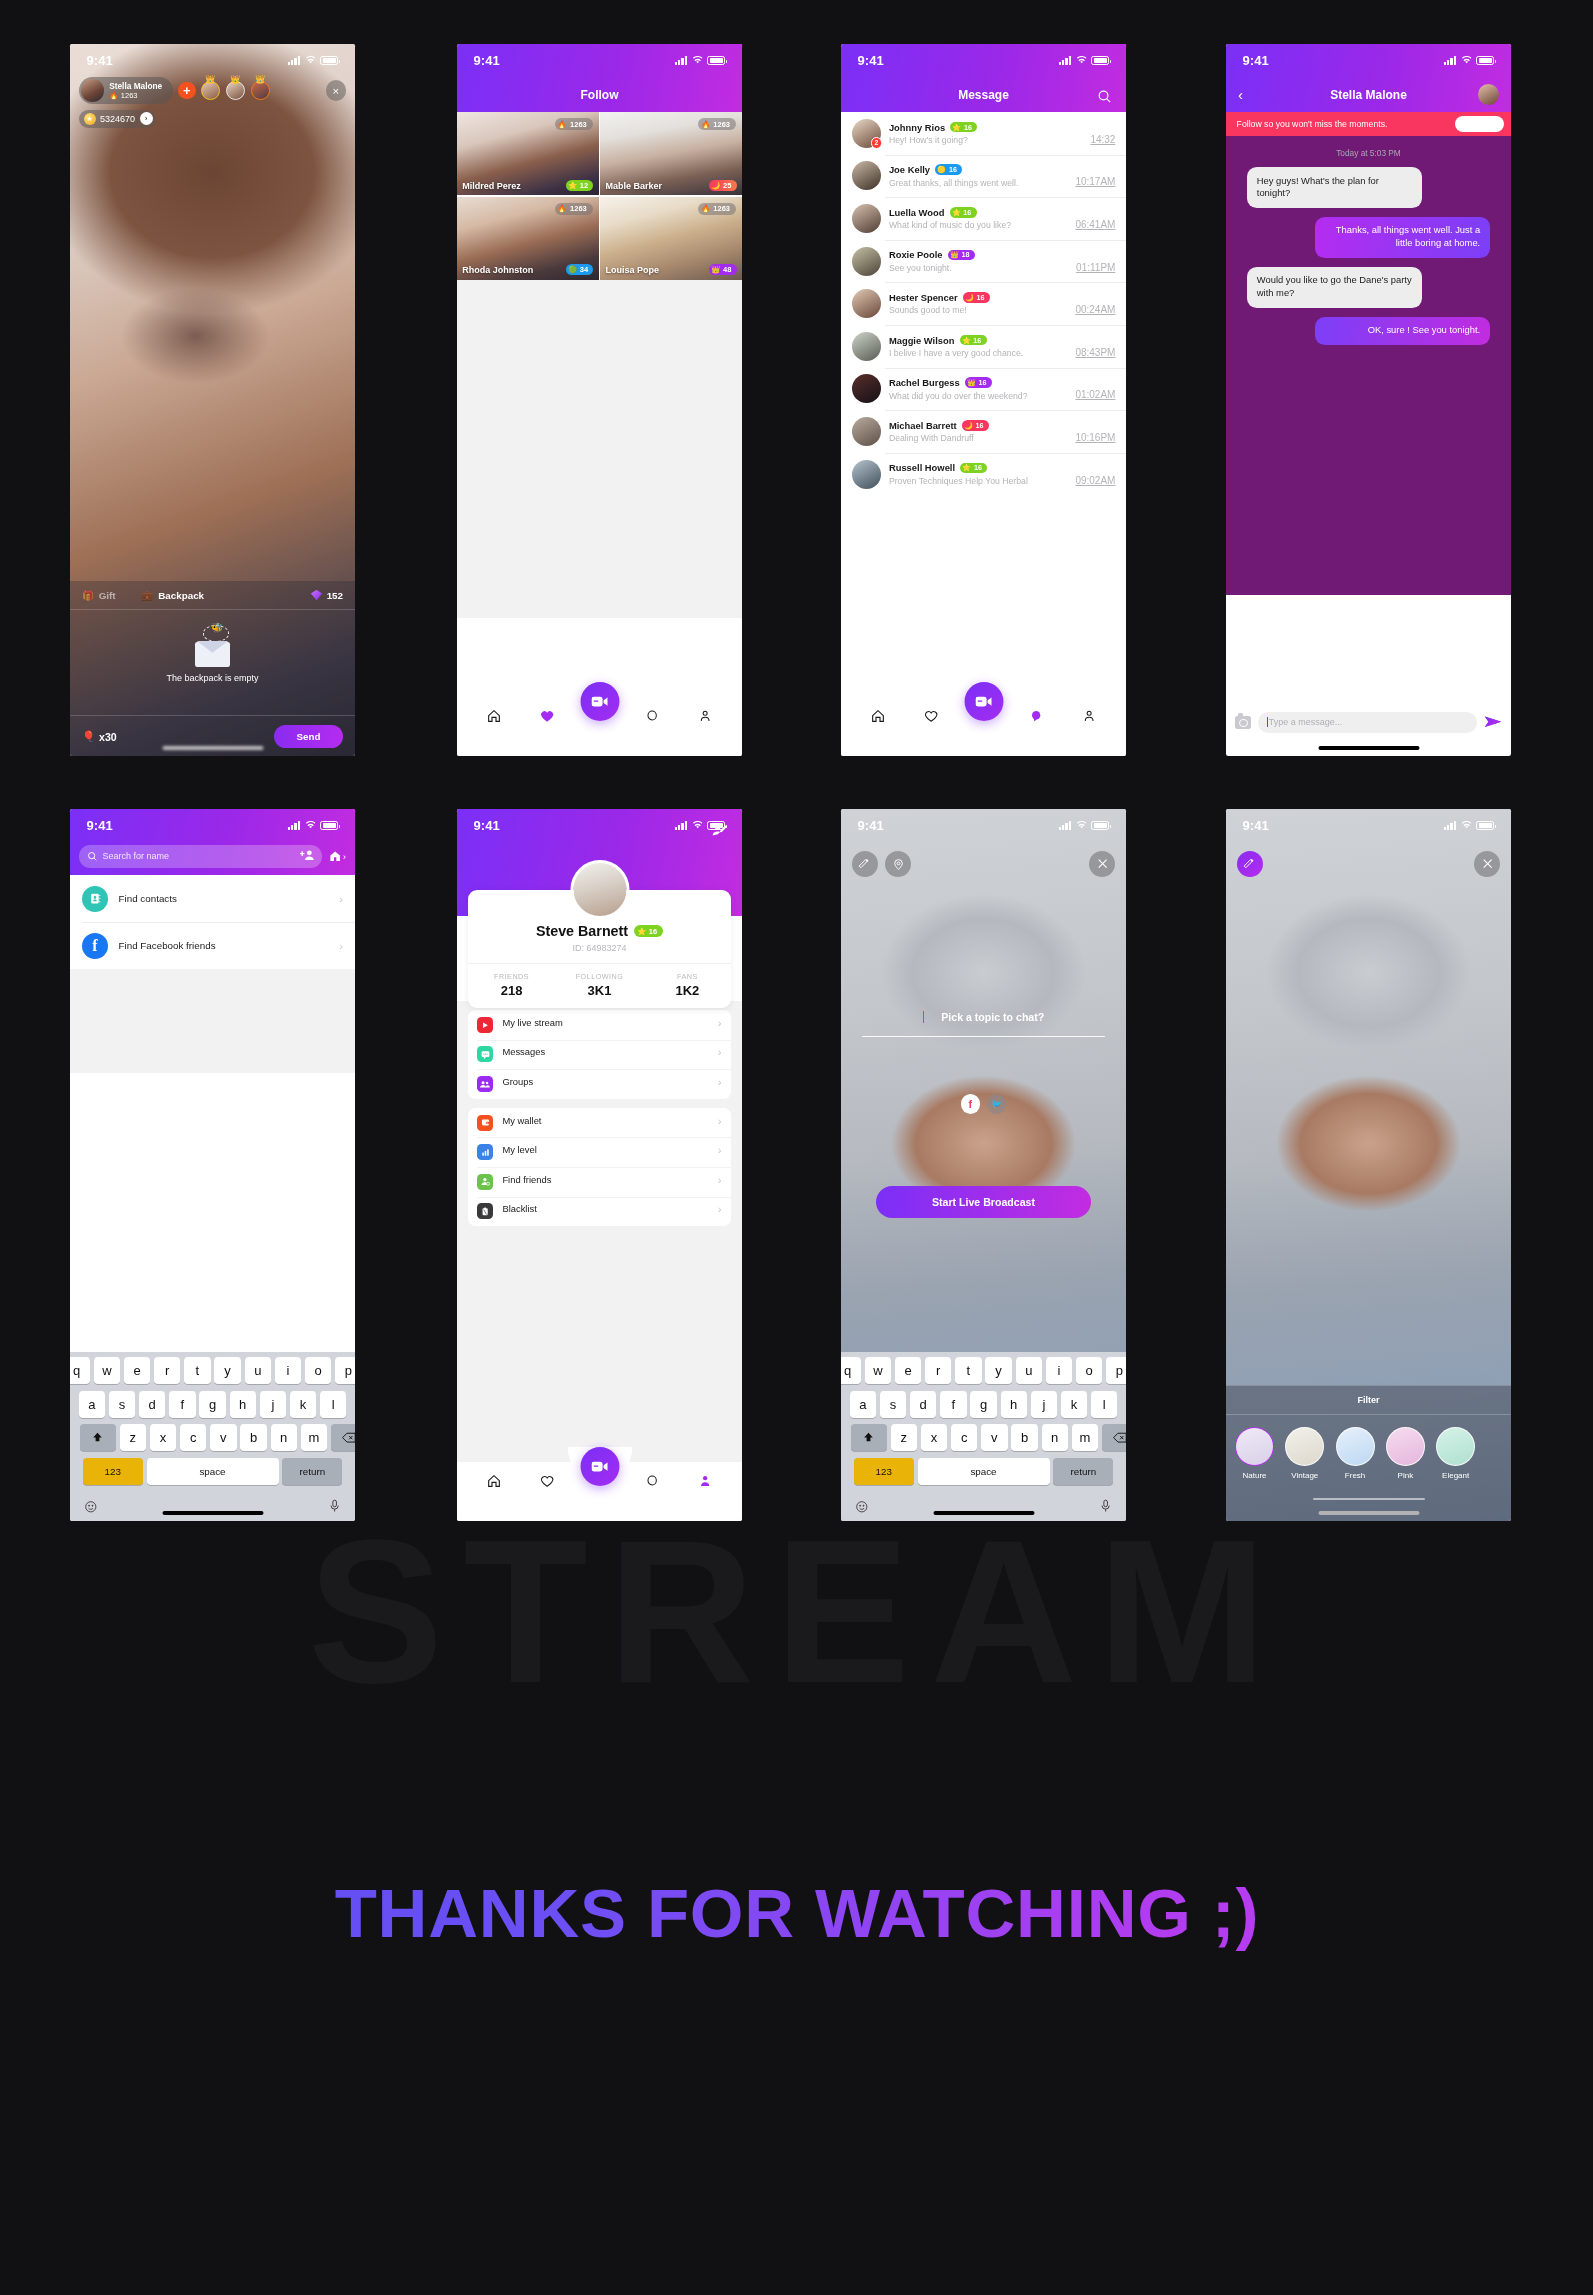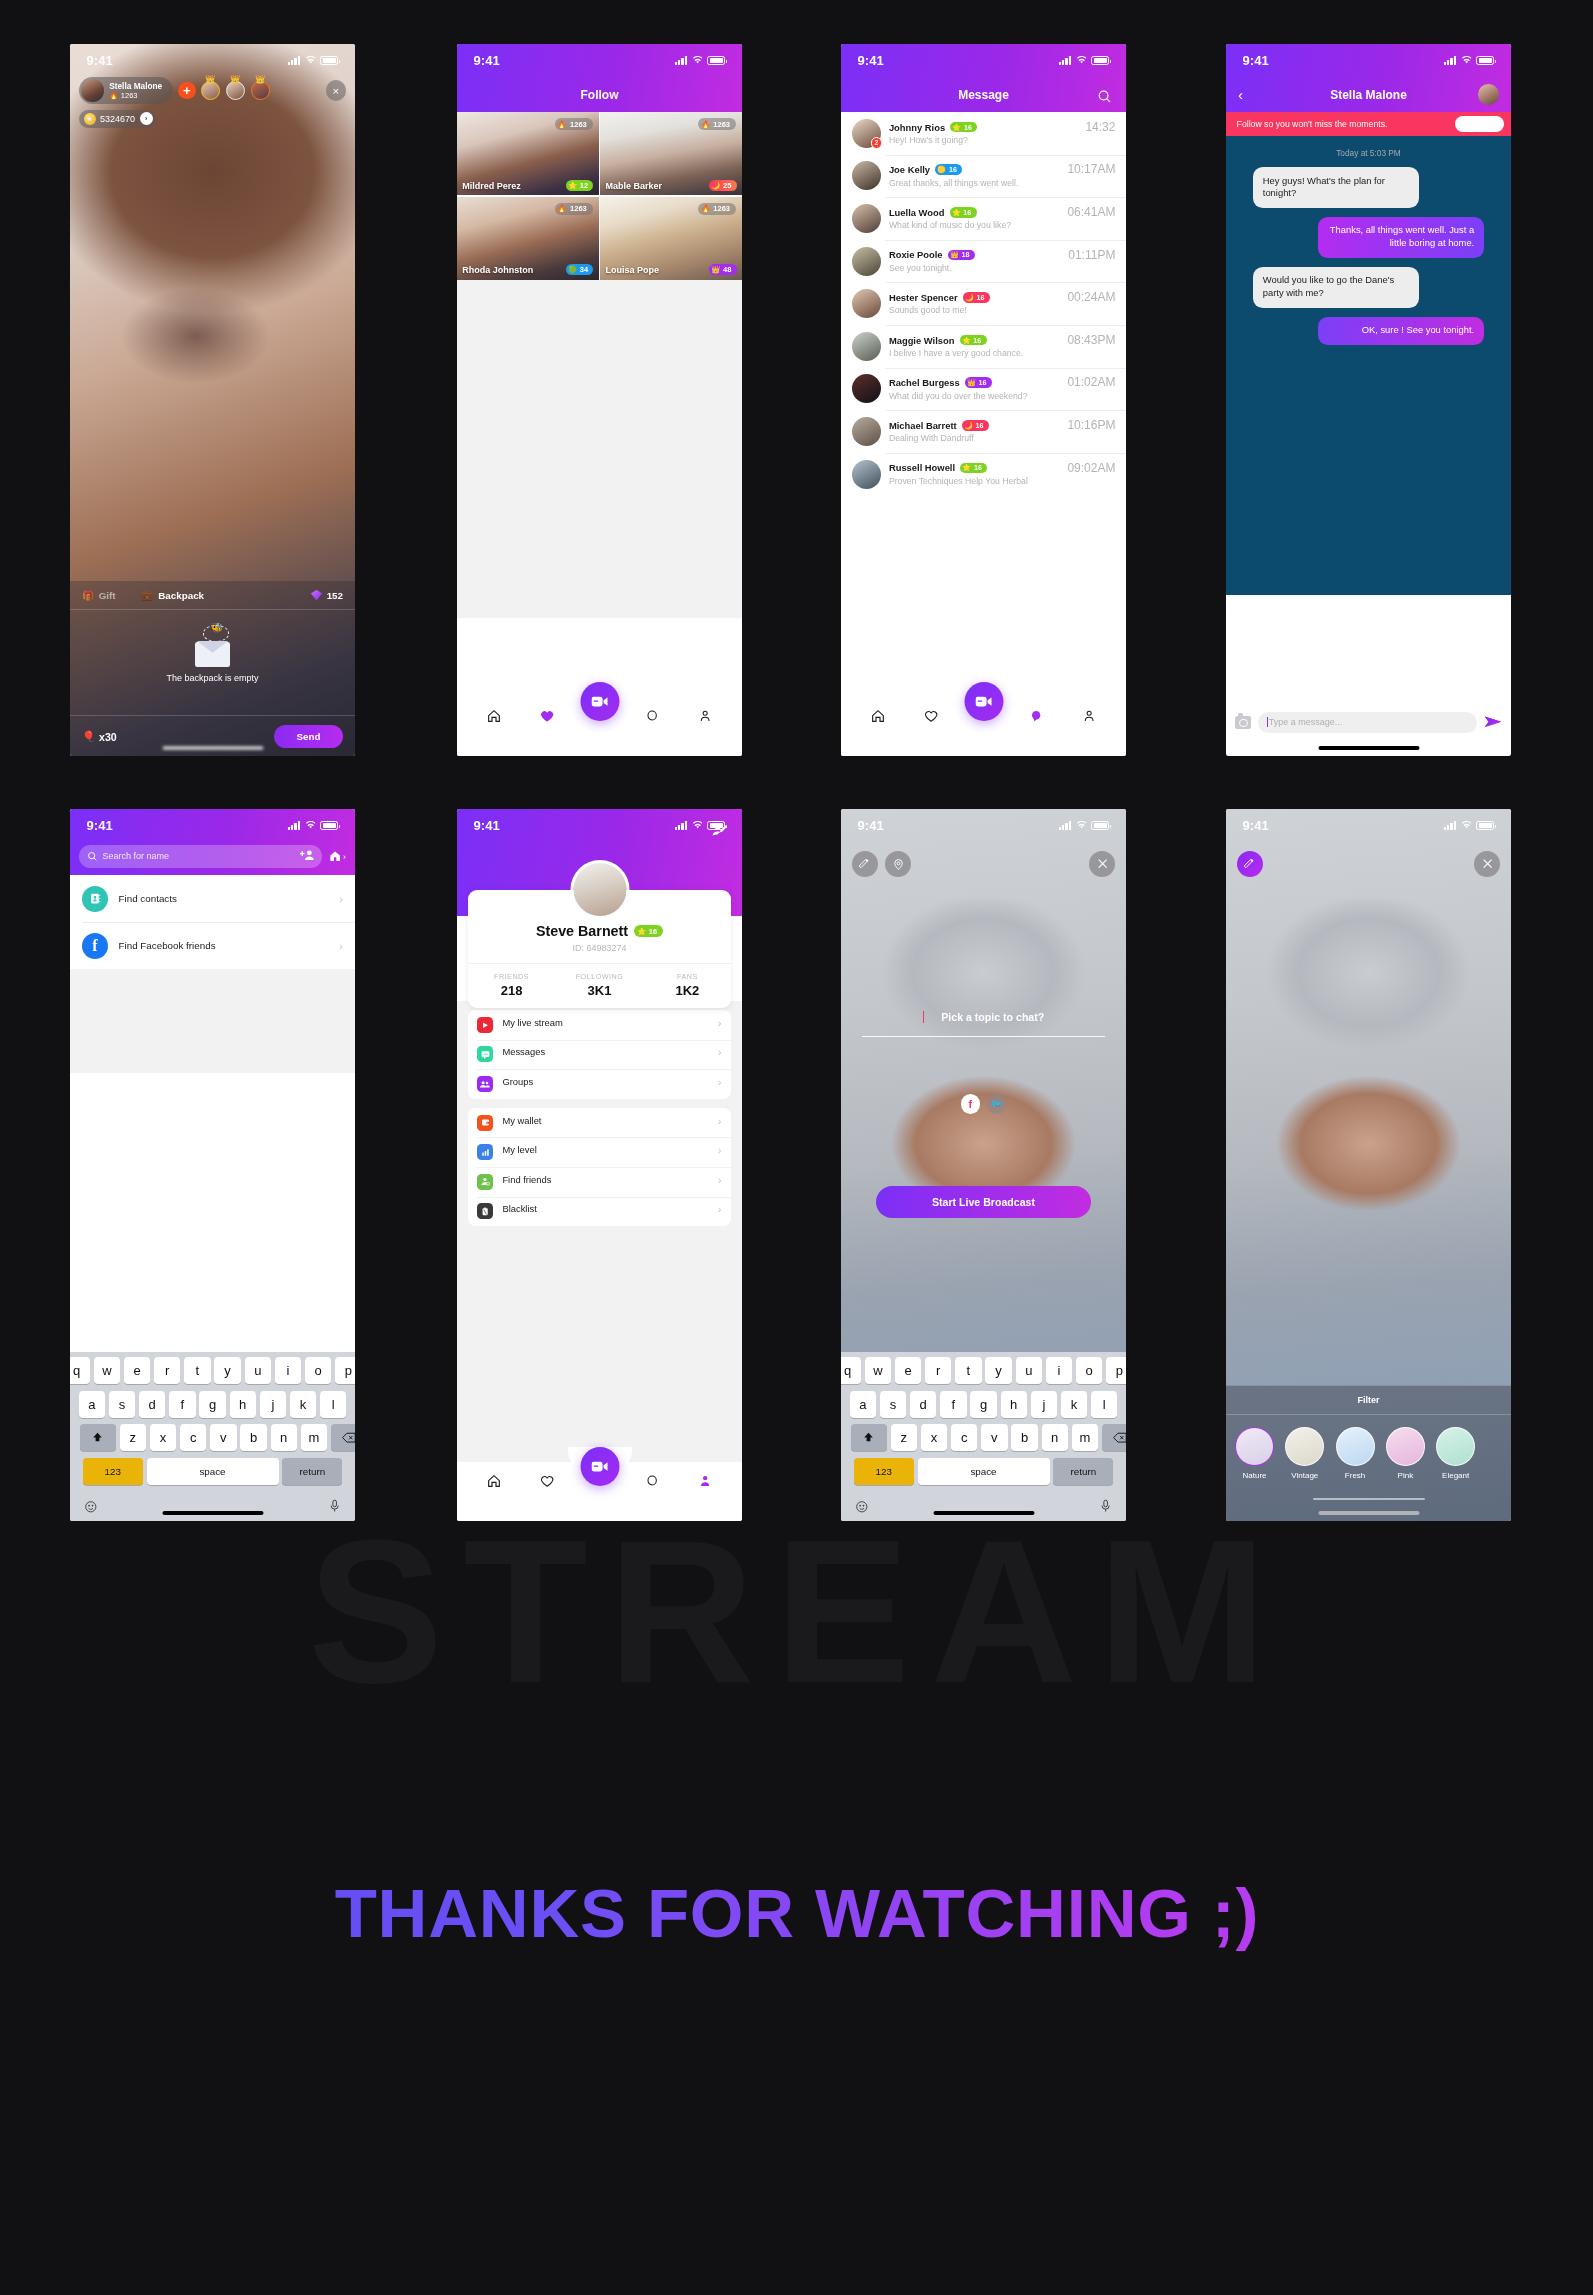--- a/index.html
+++ b/index.html
@@ -162,31 +162,31 @@
   .p3 .list{background:#fff;}
   .p3 .mrow{display:flex;align-items:center;gap:8.3px;padding:6.8px 10.6px;position:relative;}
   .p3 .mrow + .mrow:before{content:"";position:absolute;left:44px;right:0;top:0;height:0.8px;background:#ededed;}
   .p3 .mav{width:29px;height:29px;border-radius:50%;flex:none;position:relative;}
   .p3 .badge{position:absolute;right:-1.5px;bottom:-0.8px;min-width:11.3px;height:11.3px;border-radius:50%;background:#ff3b30;color:#fff;font-size:6.8px;font-weight:bold;display:flex;align-items:center;justify-content:center;border:1.1px solid #fff;}
   .p3 .mmid{flex:1;min-width:0;}
   .p3 .mtop{display:flex;align-items:center;gap:5.3px;}
   .p3 .mname{font-size:9.4px;font-weight:bold;color:#1a1a1a;}
   .p3 .lvl2{display:flex;align-items:center;gap:2.3px;border-radius:7.5px;padding:0.8px 5.3px 0.8px 2.3px;color:#fff;font-size:7.2px;font-weight:bold;}
   .p3 .mprev{font-size:8.7px;color:#b4b4b8;margin-top:2.3px;white-space:nowrap;overflow:hidden;text-overflow:ellipsis;}
-  .p3 .mtime{font-size:12px;color:#b4b4b8;flex:none;align-self:flex-start;margin-top:1px;}
+  .p3 .mtime{font-size:10px;color:#b4b4b8;flex:none;align-self:flex-start;margin-top:15px;text-decoration:underline;}
 
   
   .p4 .chdr{height:35px;display:flex;align-items:center;padding:0 12px;color:#fff;position:relative;}
   .p4 .chdr .bk{font-size:15px;font-weight:300;}
   .p4 .chdr .ct{position:absolute;left:0;right:0;text-align:center;font-size:12px;font-weight:bold;pointer-events:none;}
   .p4 .chdr .cav{margin-left:auto;width:21px;height:21px;border-radius:50%;background:linear-gradient(150deg,#e5c2ad,#6b4334);z-index:2;}
   .p4 .fbar{background:#f9365f;height:24px;display:flex;align-items:center;justify-content:space-between;padding:0 7.5px 0 10.6px;}
   .p4 .fbar span{color:#fff;font-size:8.7px;}
   .p4 .fbtn{background:#fff;color:#f9365f;font-size:8.3px;font-weight:bold;border-radius:9px;padding:3px 10.6px;}
-  .p4 .body{background:#0c4a6e;padding:12px 27px 0;height:459px;}
+  .p4 .body{background:#701a75;padding:12px 21px 0;height:459px;}
   .p4 .stamp{text-align:center;color:#a9a9ae;font-size:8.3px;margin-bottom:9px;}
   .p4 .bub{max-width:72%;font-size:9.4px;line-height:1.38;padding:7.5px 9.8px;border-radius:9.8px;margin-bottom:9px;}
   .p4 .inb{background:#ededed;color:#1b1b1b;border-radius:9.8px;}
   .p4 .outb{background:linear-gradient(100deg,#b52cf0,#7b3ff7);color:#fff;margin-left:auto;text-align:right;}
   .p4 .outb.rev{background:linear-gradient(100deg,#7b3ff7,#c22ce0);}
   .p4 .inputbar{position:absolute;left:0;right:0;bottom:18px;height:32px;display:flex;align-items:center;gap:6.8px;padding:0 9px;background:#fff;}
   .p4 .camic{width:16px;height:13px;border-radius:2.3px;background:#c9c9cf;position:relative;}
   .p4 .camic:before{content:"";position:absolute;left:3.8px;top:3px;width:6.8px;height:6.8px;border:1.2px solid #fff;border-radius:50%;}
   .p4 .camic:after{content:"";position:absolute;left:3px;top:-2.3px;width:5.3px;height:3px;background:#c9c9cf;border-radius:1.5px 1.5px 0 0;}
   .p4 .field{flex:1;height:21px;background:#efefef;border-radius:10.6px;display:flex;align-items:center;padding:0 9px;font-size:9px;color:#b0b0b5;}

